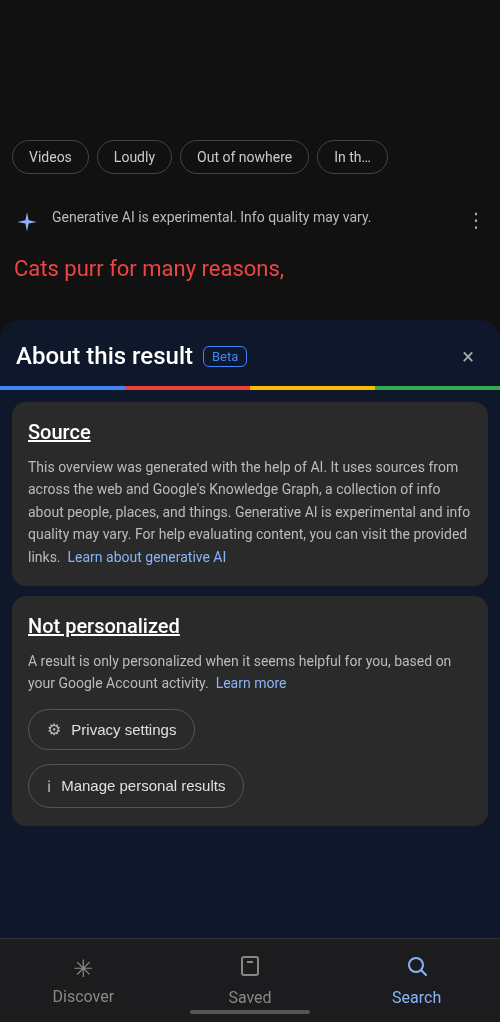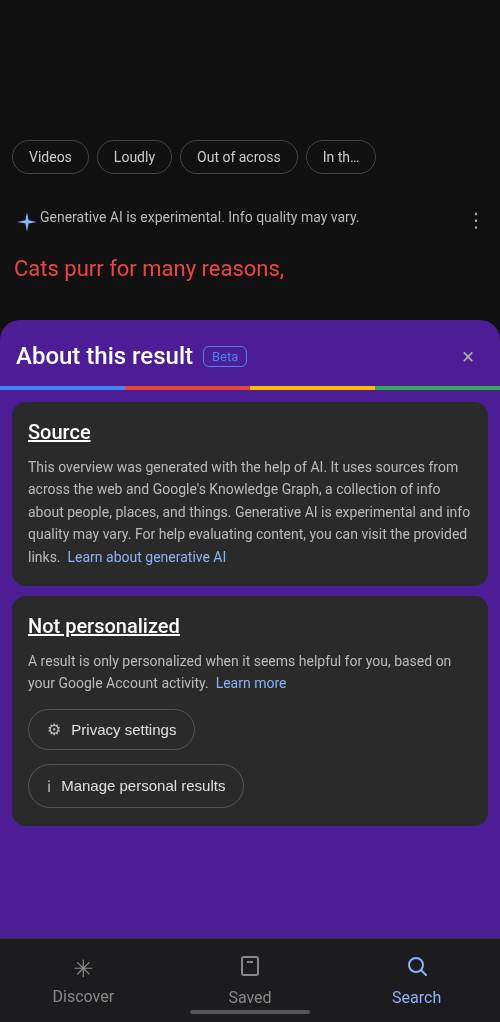--- a/index.html
+++ b/index.html
@@ -45,20 +45,21 @@
       cursor: pointer;
       user-select: none;
     }
 
     
     .ai-banner {
       display: flex;
       align-items: flex-start;
       padding: 16px 14px;
       margin-top: 18px;
+      gap: 12px;
     }
 
     .ai-icon {
       width: 26px;
       height: 26px;
       flex-shrink: 0;
       margin-top: 2px;
     }
 
     .ai-text {
@@ -82,21 +83,21 @@
       font-weight: 400;
     }
 
     
     .modal-sheet {
       position: absolute;
       top: 320px;
       left: 0;
       right: 0;
       bottom: 0;
-      background: #4c1d95;
+      background: #0f172a;
       border-radius: 20px 20px 0 0;
       z-index: 10;
       min-height: 700px;
     }
 
     
     .modal-header {
       display: flex;
       align-items: center;
       padding: 20px 16px 0 16px;
@@ -250,21 +251,21 @@
     }
   </style>
 </head>
 <body>
 
 <div class="top-section">
 
   <div class="chips-row">
     <div class="chip">Videos</div>
     <div class="chip">Loudly</div>
-    <div class="chip">Out of across</div>
+    <div class="chip">Out of nowhere</div>
     <div class="chip">In th…</div>
   </div>
 
   <div class="ai-banner">
 
     <svg class="ai-icon" viewBox="0 0 24 24" fill="none">
       <path d="M12 2 L13.5 9.5 L21 11 L13.5 12.5 L12 20 L10.5 12.5 L3 11 L10.5 9.5 Z" fill="#8ab4f8"></path>
     </svg>
     <span class="ai-text">Generative AI is experimental. Info quality may vary.</span>
     <span class="ai-more">⋮</span>

